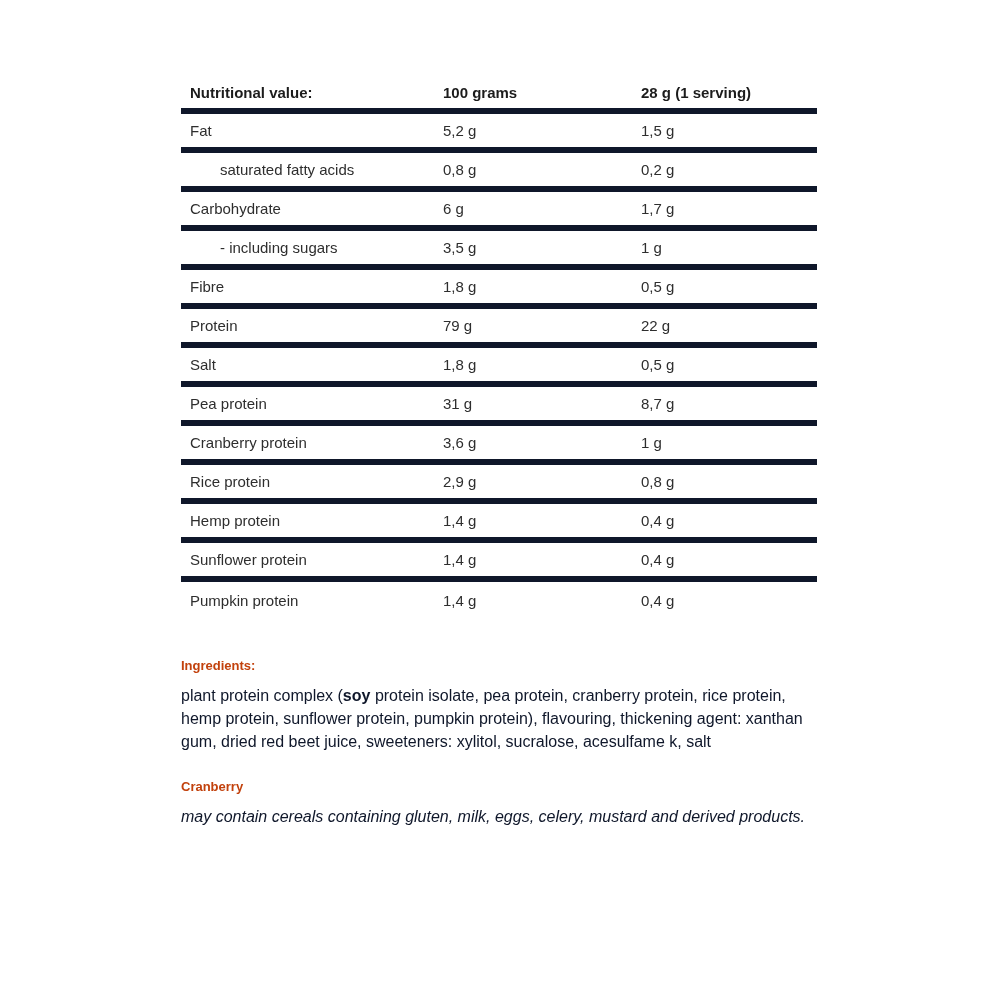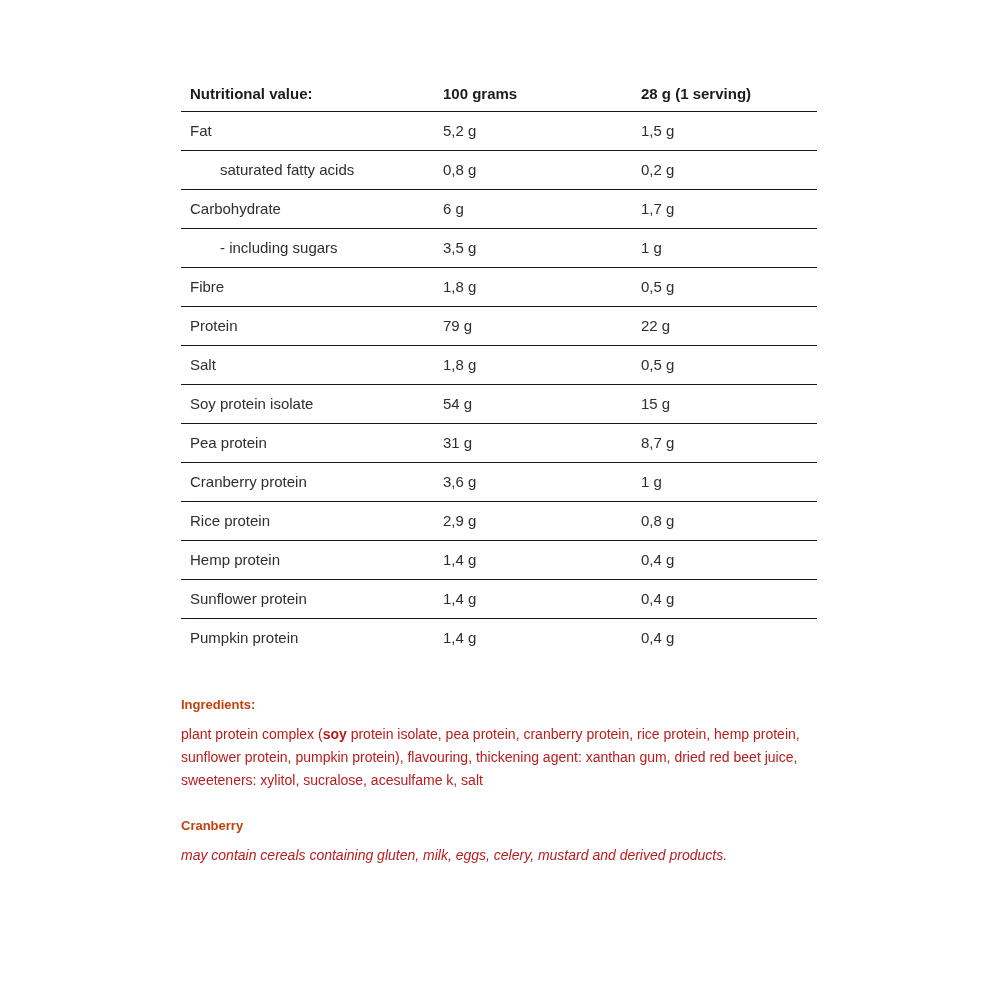--- a/index.html
+++ b/index.html
@@ -23,21 +23,21 @@
     border-collapse: collapse;
     font-size: 15px;
     table-layout: fixed;
   }
   table.nutrition col.c1 { width: 253px; }
   table.nutrition col.c2 { width: 198px; }
   table.nutrition col.c3 { width: auto; }
   th, td {
     text-align: left;
     vertical-align: middle;
-    border-bottom: 1px solid #0f172a;
+    border-bottom: 6px solid #0f172a;
     padding: 0 4px 0 9px;
     white-space: nowrap;
     overflow: hidden;
   }
   th {
     font-weight: bold;
     color: #1c1c1c;
     height: 35px;
   }
   td { height: 39px; color: #2e2e2e; }
@@ -45,23 +45,23 @@
   td.indent { padding-left: 39px; }
   .section-heading {
     font-size: 13px;
     font-weight: bold;
     color: #c2410c;
     margin: 0;
   }
   .ingredients-section { margin-top: 40px; }
   .body-text {
     margin: 11px 0 0 0;
-    font-size: 14px;
+    font-size: 16px;
     line-height: 23px;
-    color: #b91c1c;
+    color: #0f172a;
   }
   .allergens-section { margin-top: 26px; }
   .allergens-section .body-text { font-style: italic; }
 </style>
 </head>
 <body>
 
 <div class="page">
 
   <table class="nutrition">
@@ -114,25 +114,20 @@
       <td>79 g</td>
       <td>22 g</td>
     </tr>
 
     <tr>
       <td>Salt</td>
       <td>1,8 g</td>
       <td>0,5 g</td>
     </tr>
 
-    <tr>
-      <td>Soy protein isolate</td>
-      <td>54 g</td>
-      <td>15 g</td>
-    </tr>
 
     <tr>
       <td>Pea protein</td>
       <td>31 g</td>
       <td>8,7 g</td>
     </tr>
 
     <tr>
       <td>Cranberry protein</td>
       <td>3,6 g</td>

